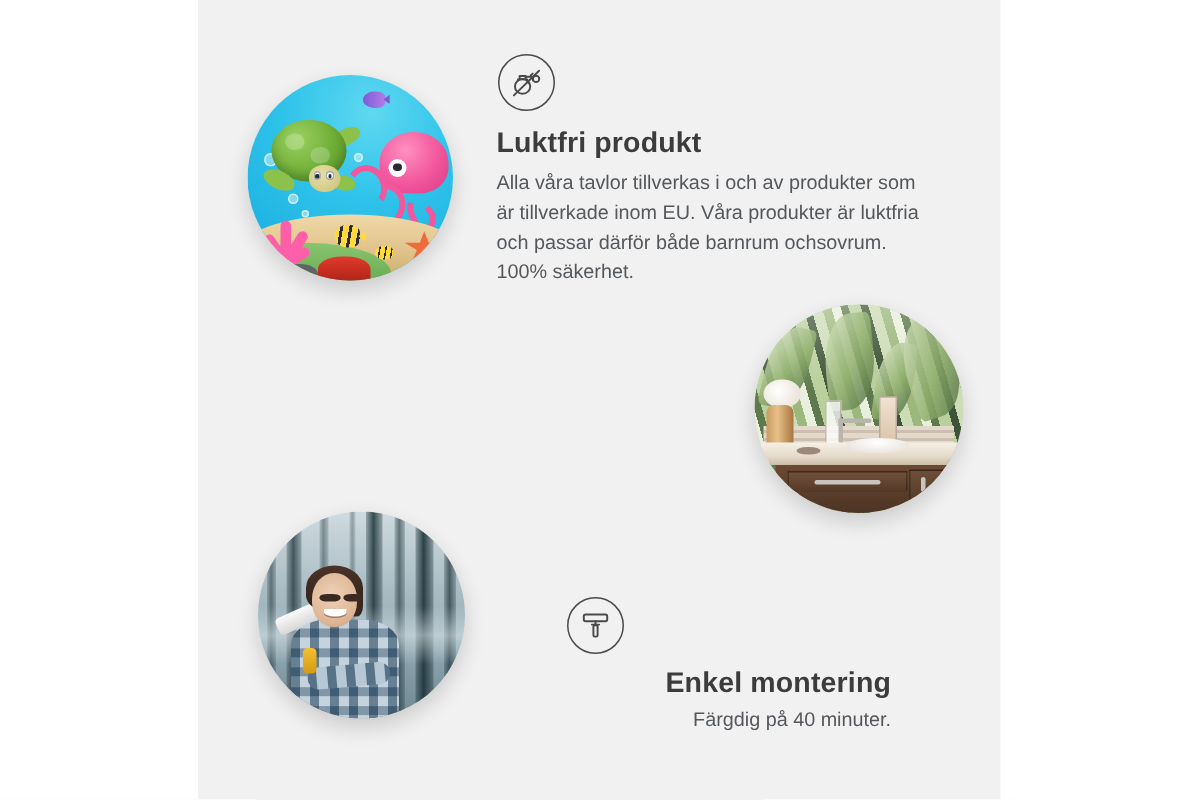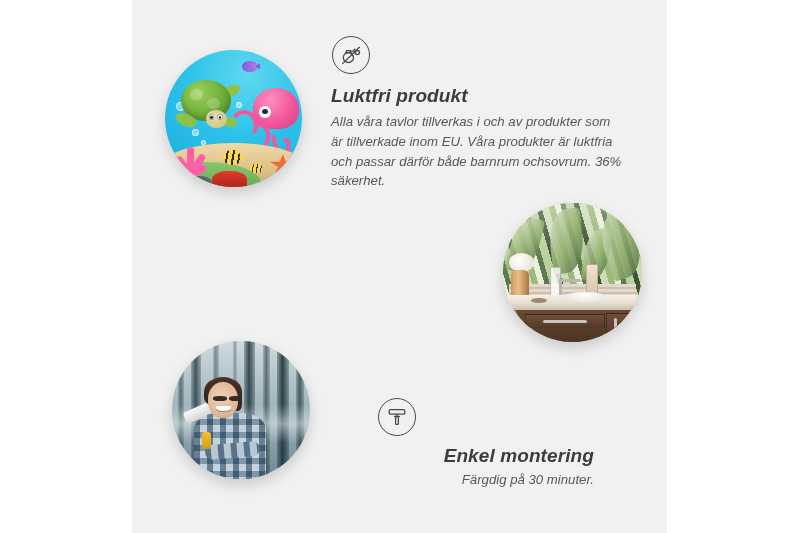--- a/index.html
+++ b/index.html
@@ -380,21 +380,21 @@
     position: absolute; left: 24%; top: 74%;
     width: 40%; height: 11%;
     background:
       repeating-linear-gradient(90deg, rgba(40,70,95,.6) 0 6px, rgba(255,255,255,.25) 6px 13px),
       #9fb6c6;
     border-radius: 10px;
     transform: rotate(-5deg);
   }
 
   
-  .feature { position: absolute; font-style: italic; }
+  .feature { position: absolute; }
   .icon-circle {
     width: 38px; height: 38px;
     border: 1.6px solid #4a4a4a;
     border-radius: 50%;
     display: flex; align-items: center; justify-content: center;
     box-sizing: border-box;
   }
   .feat-title {
     font-size: 19px;
     font-weight: bold;
@@ -481,21 +481,21 @@
           <ellipse cx="9.4" cy="14.6" rx="5.1" ry="4.9"></ellipse>
           <path d="M6.3 9.9h6.2v1.6a5 5 0 0 1 1.2 1.1"></path>
           <path d="M7.4 9.9V7.6h4V9.9"></path>
           <path d="M11.4 8.1h3.3c1 0 1.6.6 1.6 1.5v1.1"></path>
           <circle cx="18.4" cy="9.6" r="2.1"></circle>
           <path d="M14.9 7.2l1.2-1.1"></path>
           <path d="M3.6 20.6L20.4 4.2"></path>
         </svg>
       </div>
       <div class="feat-title">Luktfri produkt</div>
-      <div class="feat-body">Alla våra tavlor tillverkas i och av produkter som är tillverkade inom EU. Våra produkter är luktfria och passar därför både barnrum ochsovrum. 36% säkerhet.</div>
+      <div class="feat-body">Alla våra tavlor tillverkas i och av produkter som är tillverkade inom EU. Våra produkter är luktfria och passar därför både barnrum ochsovrum. 100% säkerhet.</div>
     </div>
 
 
     <div class="medallion" style="left:371px; top:203px; width:139px; height:139px;">
       <div class="scene">
         <div class="bath-wall"></div>
         <div class="bath-leaf l2"></div>
         <div class="bath-leaf l1"></div>
         <div class="bath-leaf l4"></div>
         <div class="bath-leaf l3"></div>
@@ -545,17 +545,17 @@
         <div class="icon-circle">
           <svg width="24" height="24" viewBox="0 0 24 24" fill="none" stroke="#4a4a4a" stroke-width="1.3" stroke-linecap="round" stroke-linejoin="round">
             <rect x="4.2" y="4.6" width="15.6" height="4.6" rx="1.2"></rect>
             <path d="M12 9.2v2.2"></path>
             <path d="M9.6 11.4h4.8"></path>
             <rect x="10.6" y="11.8" width="2.8" height="7.6" rx="0.9"></rect>
           </svg>
         </div>
       </div>
       <div class="feat-title">Enkel montering</div>
-      <div class="feat-body">Färgdig på 30 minuter.</div>
+      <div class="feat-body">Färgdig på 40 minuter.</div>
     </div>
 
   </div>
 </div>
 
 </body></html>

